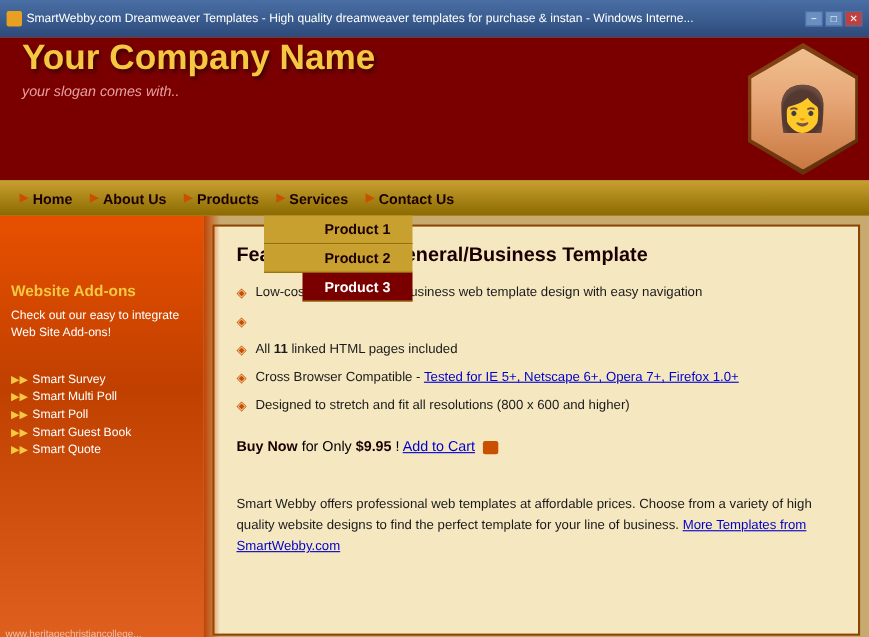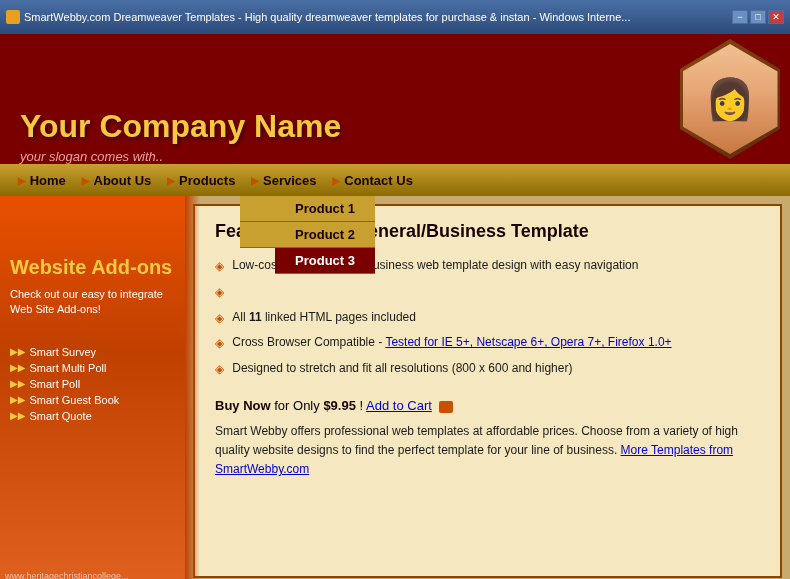--- a/index.html
+++ b/index.html
@@ -23,21 +23,21 @@
       width: 16px; height: 14px; background: #6a8fc0; border: 1px solid #4a6fa5;
       color: white; font-size: 9px; display: flex; align-items: center; justify-content: center; cursor: pointer;
     }
 
     
     .header {
       background: #7a0000;
       height: 130px;
       position: relative;
       display: flex;
-      align-items: flex-end;
+      align-items: flex-start;
       padding-left: 20px;
     }
     .company-name {
       color: #f5c842;
       font-size: 32px;
       font-weight: bold;
       text-shadow: 2px 2px 4px rgba(0,0,0,0.5);
       display: block;
     }
     .slogan {
@@ -136,21 +136,21 @@
       content: '';
       position: absolute;
       right: -15px;
       top: 0;
       width: 15px;
       height: 100%;
       background: linear-gradient(to right, #c04000, transparent);
     }
     .sidebar-title {
       color: #f5c842;
-      font-size: 20px;
+      font-size: 14px;
       font-weight: bold;
       margin-bottom: 8px;
       margin-top: 50px;
     }
     .sidebar-text {
       color: white;
       font-size: 11px;
       line-height: 1.4;
       margin-bottom: 28px;
     }
@@ -205,21 +205,21 @@
     }
     .feature-bullet {
       color: #c85000;
       margin-right: 8px;
       font-size: 12px;
       flex-shrink: 0;
       margin-top: 1px;
     }
     .link-text { color: #0000cc; text-decoration: underline; cursor: pointer; }
     .buy-section {
-      margin-bottom: 9px;
+      margin-bottom: 36px;
       font-size: 13px;
     }
     .buy-now { font-weight: bold; color: #1a0000; }
     .price { font-weight: bold; color: #1a0000; }
     .body-text {
       font-size: 12px;
       color: #1a1a1a;
       line-height: 1.6;
     }
     .more-link { color: #0000cc; text-decoration: underline; cursor: pointer; }

